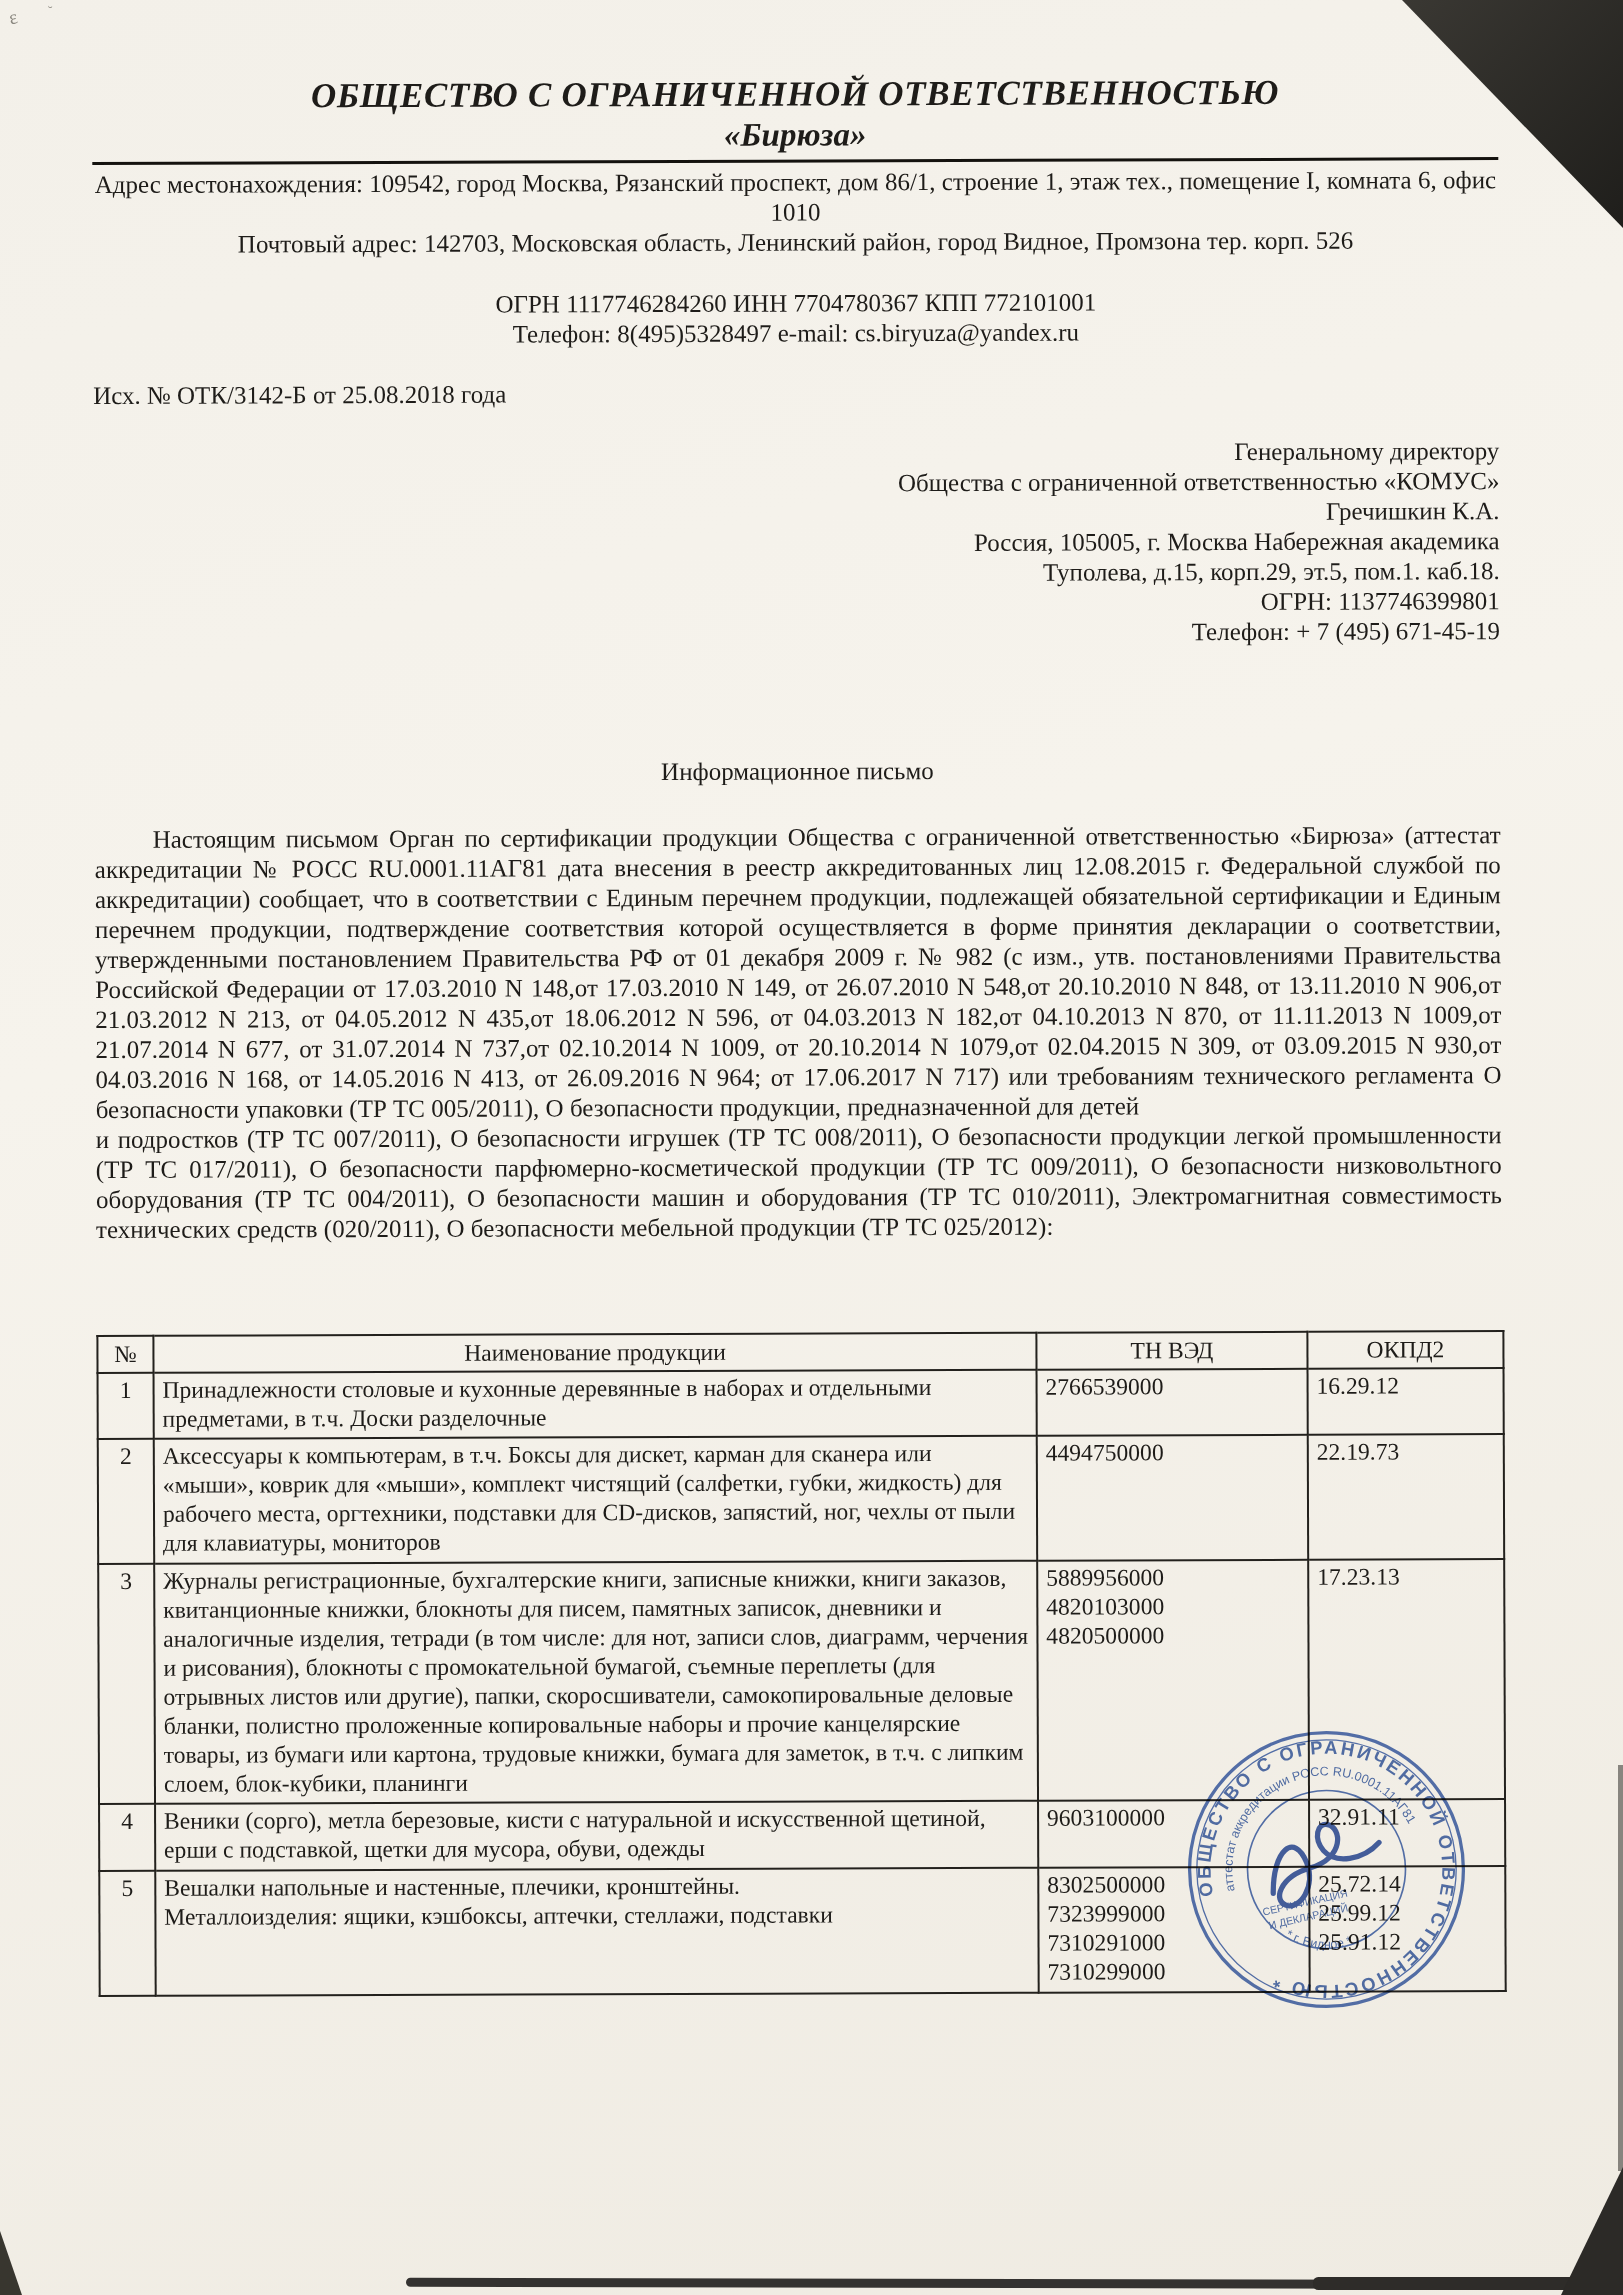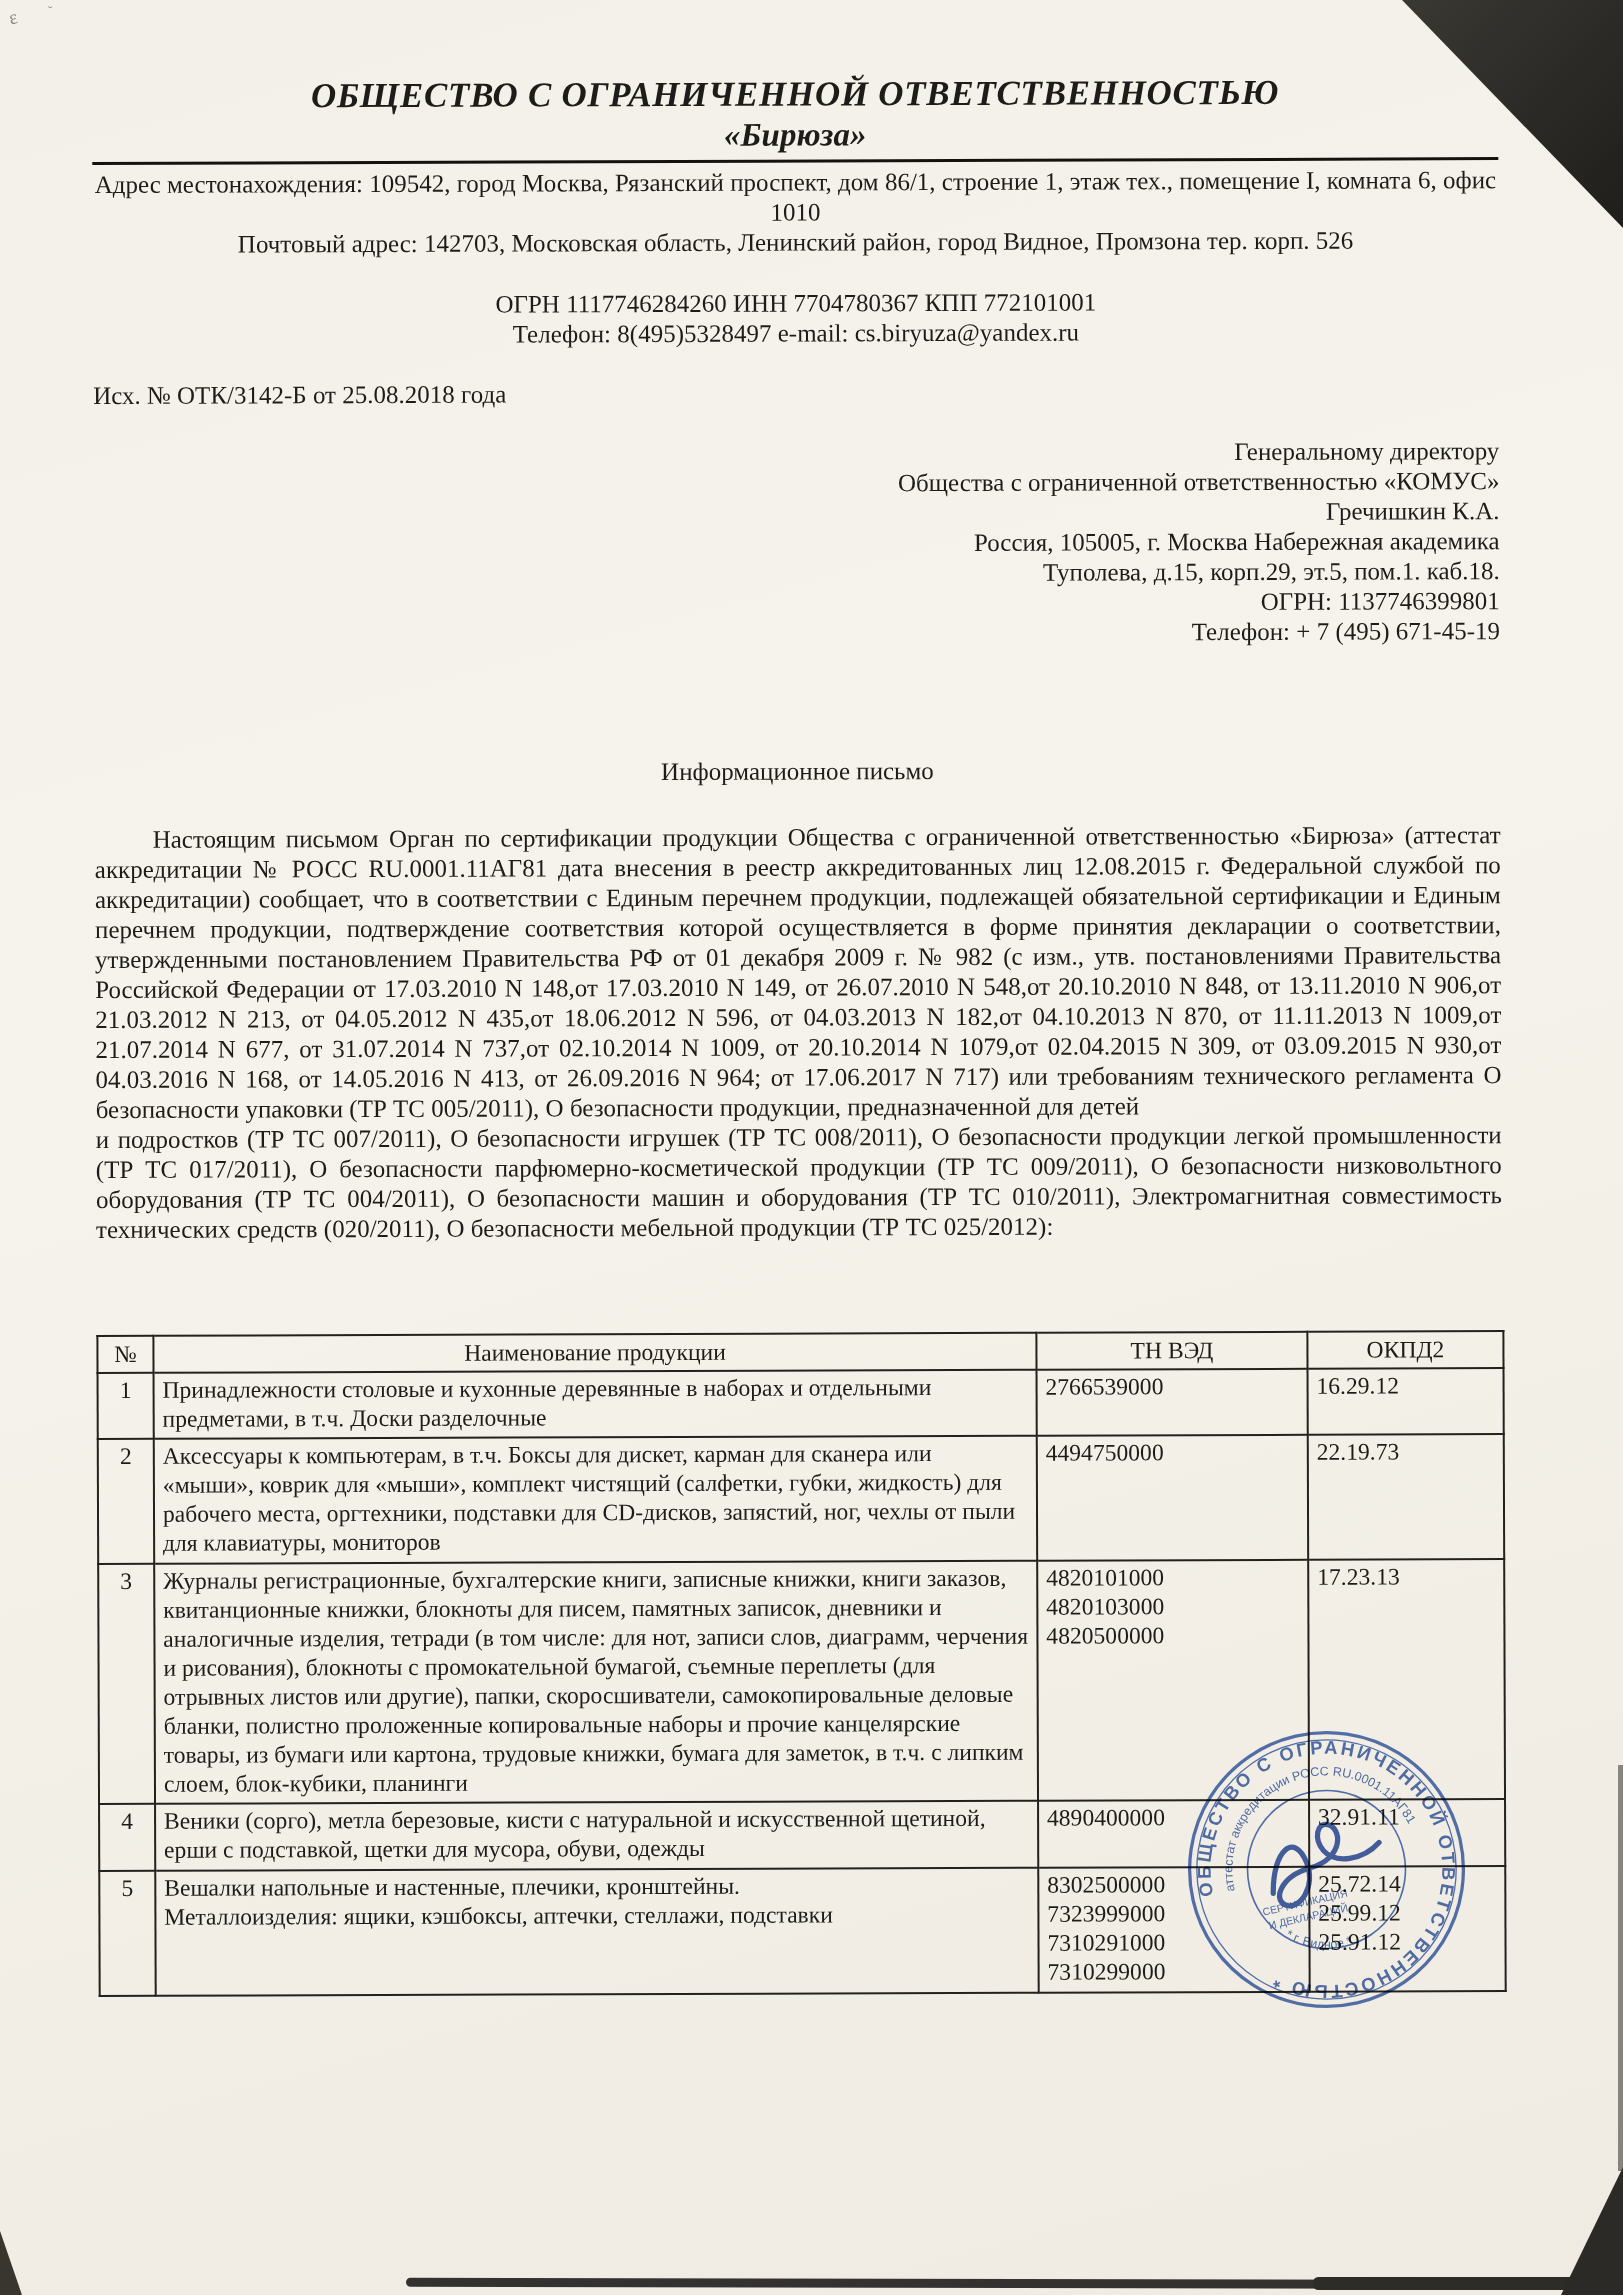--- a/index.html
+++ b/index.html
@@ -209,29 +209,29 @@
         </tr>
         <tr>
           <td class="cell-num">2</td>
           <td class="cell-name">Аксессуары к компьютерам, в т.ч. Боксы для дискет, карман для сканера или «мыши», коврик для «мыши», комплект чистящий (салфетки, губки, жидкость) для рабочего места, оргтехники, подставки для CD-дисков, запястий, ног, чехлы от пыли для клавиатуры, мониторов</td>
           <td class="cell-code">4494750000</td>
           <td class="cell-code">22.19.73</td>
         </tr>
         <tr>
           <td class="cell-num">3</td>
           <td class="cell-name">Журналы регистрационные, бухгалтерские книги, записные книжки, книги заказов, квитанционные книжки, блокноты для писем, памятных записок, дневники и аналогичные изделия, тетради (в том числе: для нот, записи слов, диаграмм, черчения и рисования), блокноты с промокательной бумагой, съемные переплеты (для отрывных листов или другие), папки, скоросшиватели, самокопировальные деловые бланки, полистно проложенные копировальные наборы и прочие канцелярские товары, из бумаги или картона, трудовые книжки, бумага для заметок, в т.ч. с липким слоем, блок-кубики, планинги</td>
-          <td class="cell-code">4820101000
+          <td class="cell-code">5889956000
 4820103000
 4820500000</td>
           <td class="cell-code">17.23.13</td>
         </tr>
         <tr>
           <td class="cell-num">4</td>
           <td class="cell-name">Веники (сорго), метла березовые, кисти с натуральной и искусственной щетиной, ерши с подставкой, щетки для мусора, обуви, одежды</td>
-          <td class="cell-code">4890400000</td>
+          <td class="cell-code">9603100000</td>
           <td class="cell-code">32.91.11</td>
         </tr>
         <tr>
           <td class="cell-num">5</td>
           <td class="cell-name">Вешалки напольные и настенные, плечики, кронштейны.
 Металлоизделия: ящики, кэшбоксы, аптечки, стеллажи, подставки</td>
           <td class="cell-code">8302500000
 7323999000
 7310291000
 7310299000</td>

